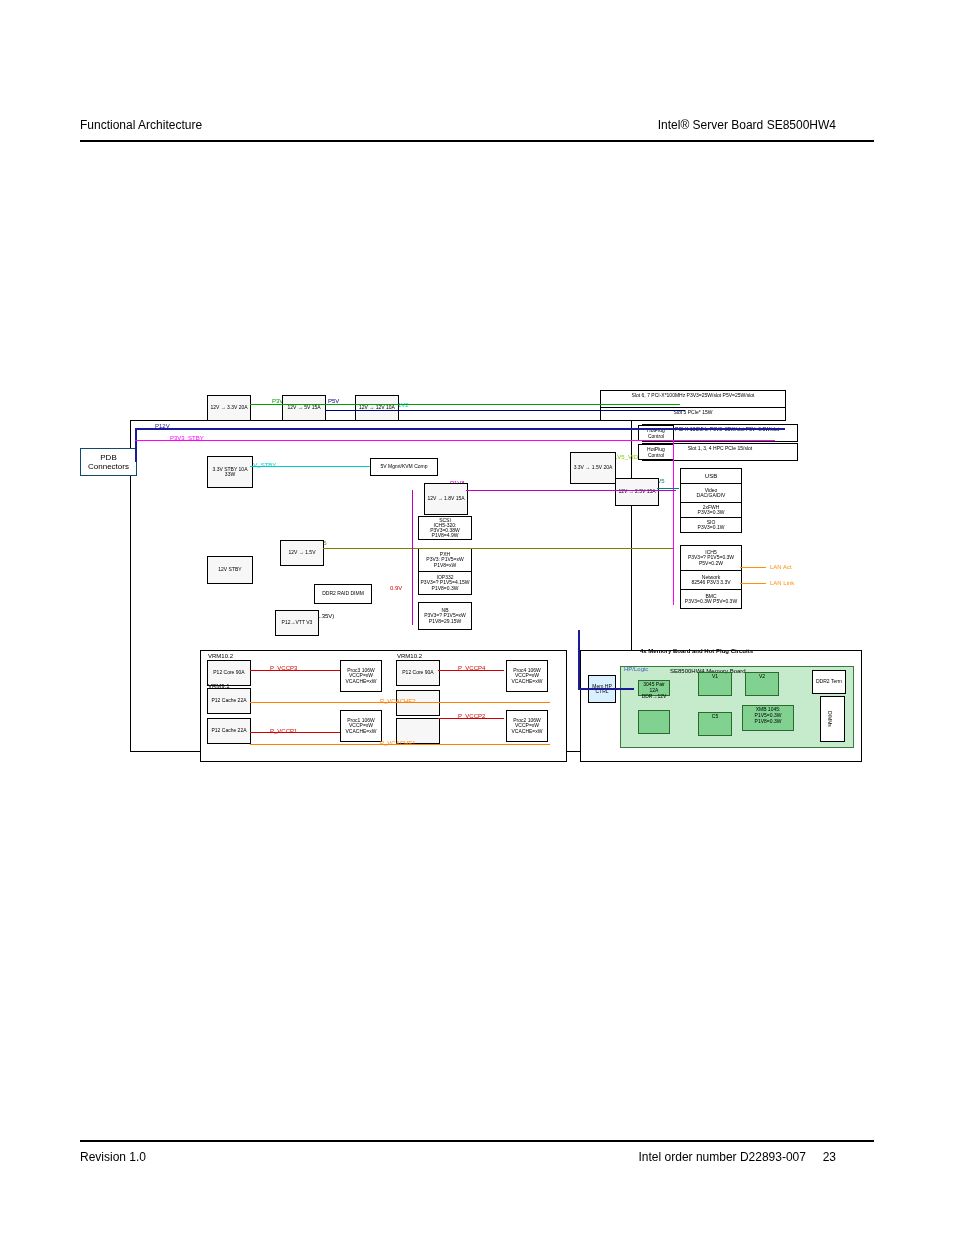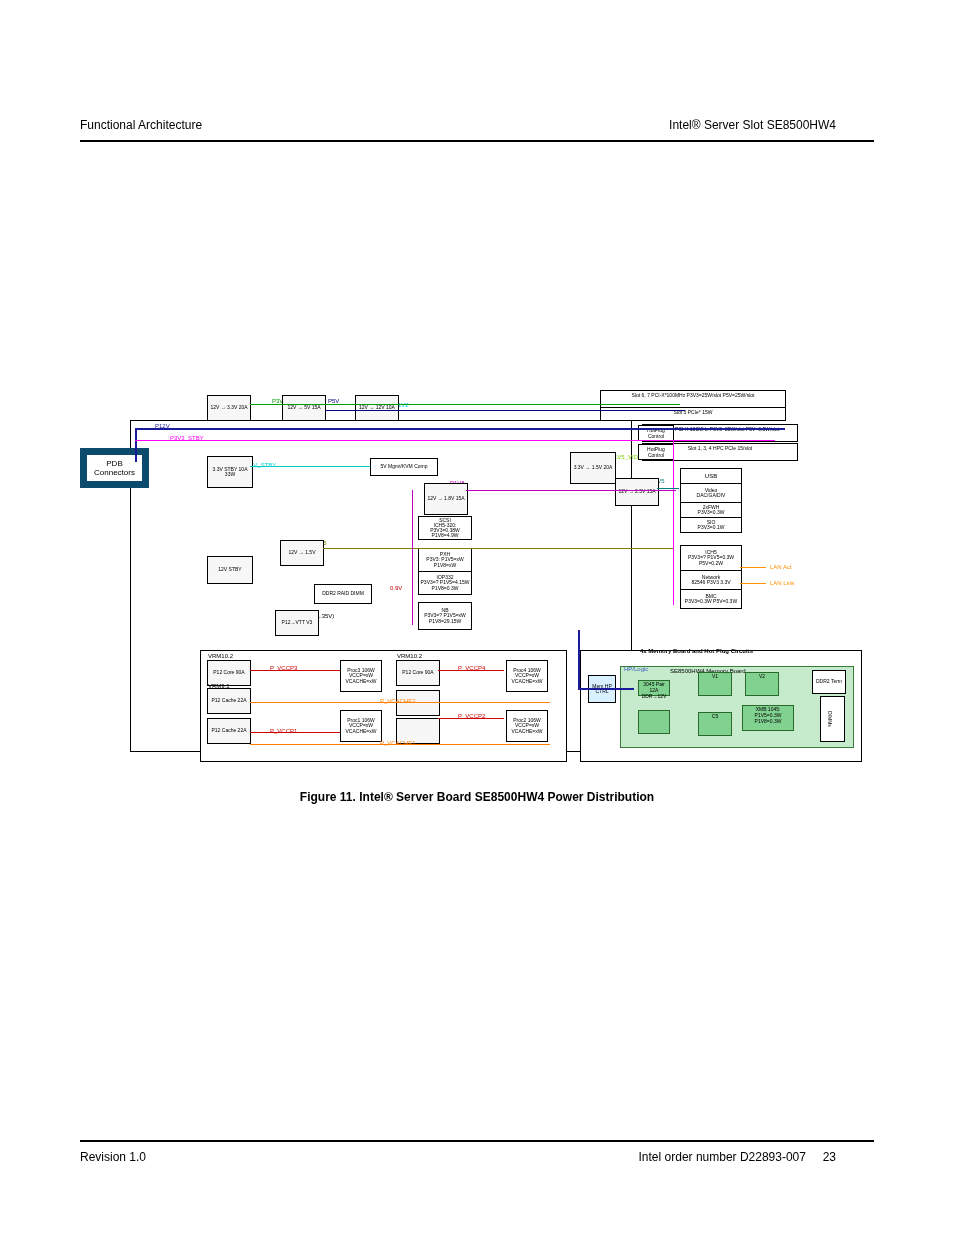--- a/index.html
+++ b/index.html
@@ -51,21 +51,21 @@
   }
   .lbl {
     position:absolute;
     font-size:6px;
     white-space:nowrap;
   }
   .vrm { background:#f7f7f7; }
   .mini { font-size:5px; }
   .conn {
     position:absolute;
-    border:7px solid #0c4a6e;
+    border:1px solid #0c4a6e;
     background:#fff;
     font-size:8px;
     text-align:center;
     display:flex; align-items:center; justify-content:center;
   }
   .greenboard {
     position:absolute;
     background:rgba(160,220,170,0.6);
     border:1px solid #3a7a3a;
   }
@@ -81,21 +81,21 @@
     border:1px solid #000;
     background:#fff;
   }
 </style>
 </head>
 <body>
 
 <div class="page">
 
   <div class="hdr-l">Functional Architecture</div>
-  <div class="hdr-r">Intel® Server Slot SE8500HW4</div>
+  <div class="hdr-r">Intel® Server Board SE8500HW4</div>
   <div class="hr-top"></div>
 
   <div class="diagram">
 
     <div class="grp" style="left:50px; top:50px; width:500px; height:330px; border-width:1px;"></div>
 
     <div class="grp" style="left:120px; top:280px; width:365px; height:110px;"></div>
 
     <div class="grp" style="left:500px; top:280px; width:280px; height:110px;"></div>
 
@@ -301,21 +301,20 @@
     <div style="position:absolute; left:170px; top:300px; width:90px; height:1px; background:#d00000;"></div>
     <div style="position:absolute; left:358px; top:300px; width:66px; height:1px; background:#d00000;"></div>
     <div style="position:absolute; left:358px; top:348px; width:66px; height:1px; background:#d00000;"></div>
     <div style="position:absolute; left:170px; top:362px; width:90px; height:1px; background:#d00000;"></div>
 
     <div style="position:absolute; left:170px; top:332px; width:300px; height:1px; background:#ff8000;"></div>
     <div style="position:absolute; left:170px; top:374px; width:300px; height:1px; background:#ff8000;"></div>
 
   </div>
 
-  <div style="position:absolute; left:0; width:954px; top:790px; text-align:center; font-weight:bold; font-size:12px;">Figure 11. Intel® Server Board SE8500HW4 Power Distribution</div>
 
   <div class="hr-bot"></div>
   <div class="ft-l">Revision 1.0</div>
   <div class="ft-r">
     <span>Intel order number D22893-007</span>&nbsp;&nbsp;&nbsp;&nbsp;
     <span>23</span>
   </div>
 
 </div>
 

